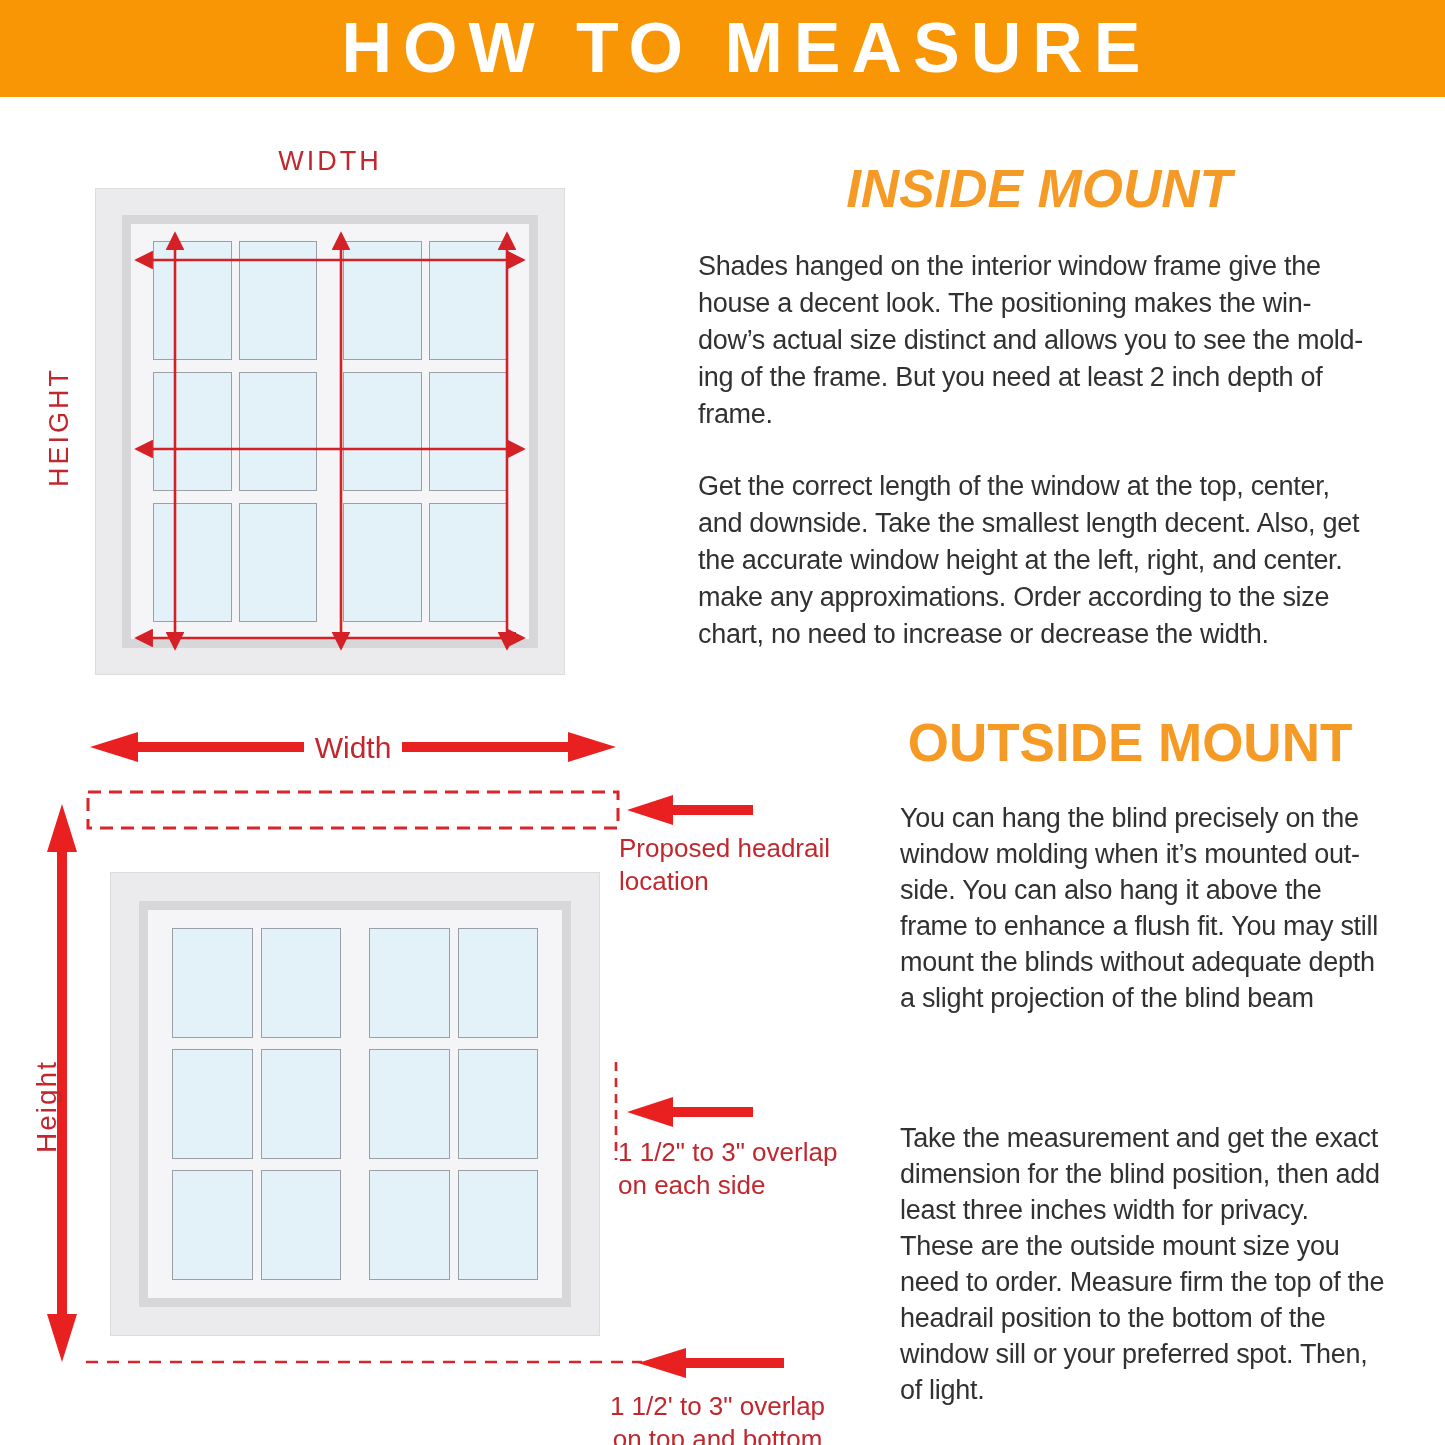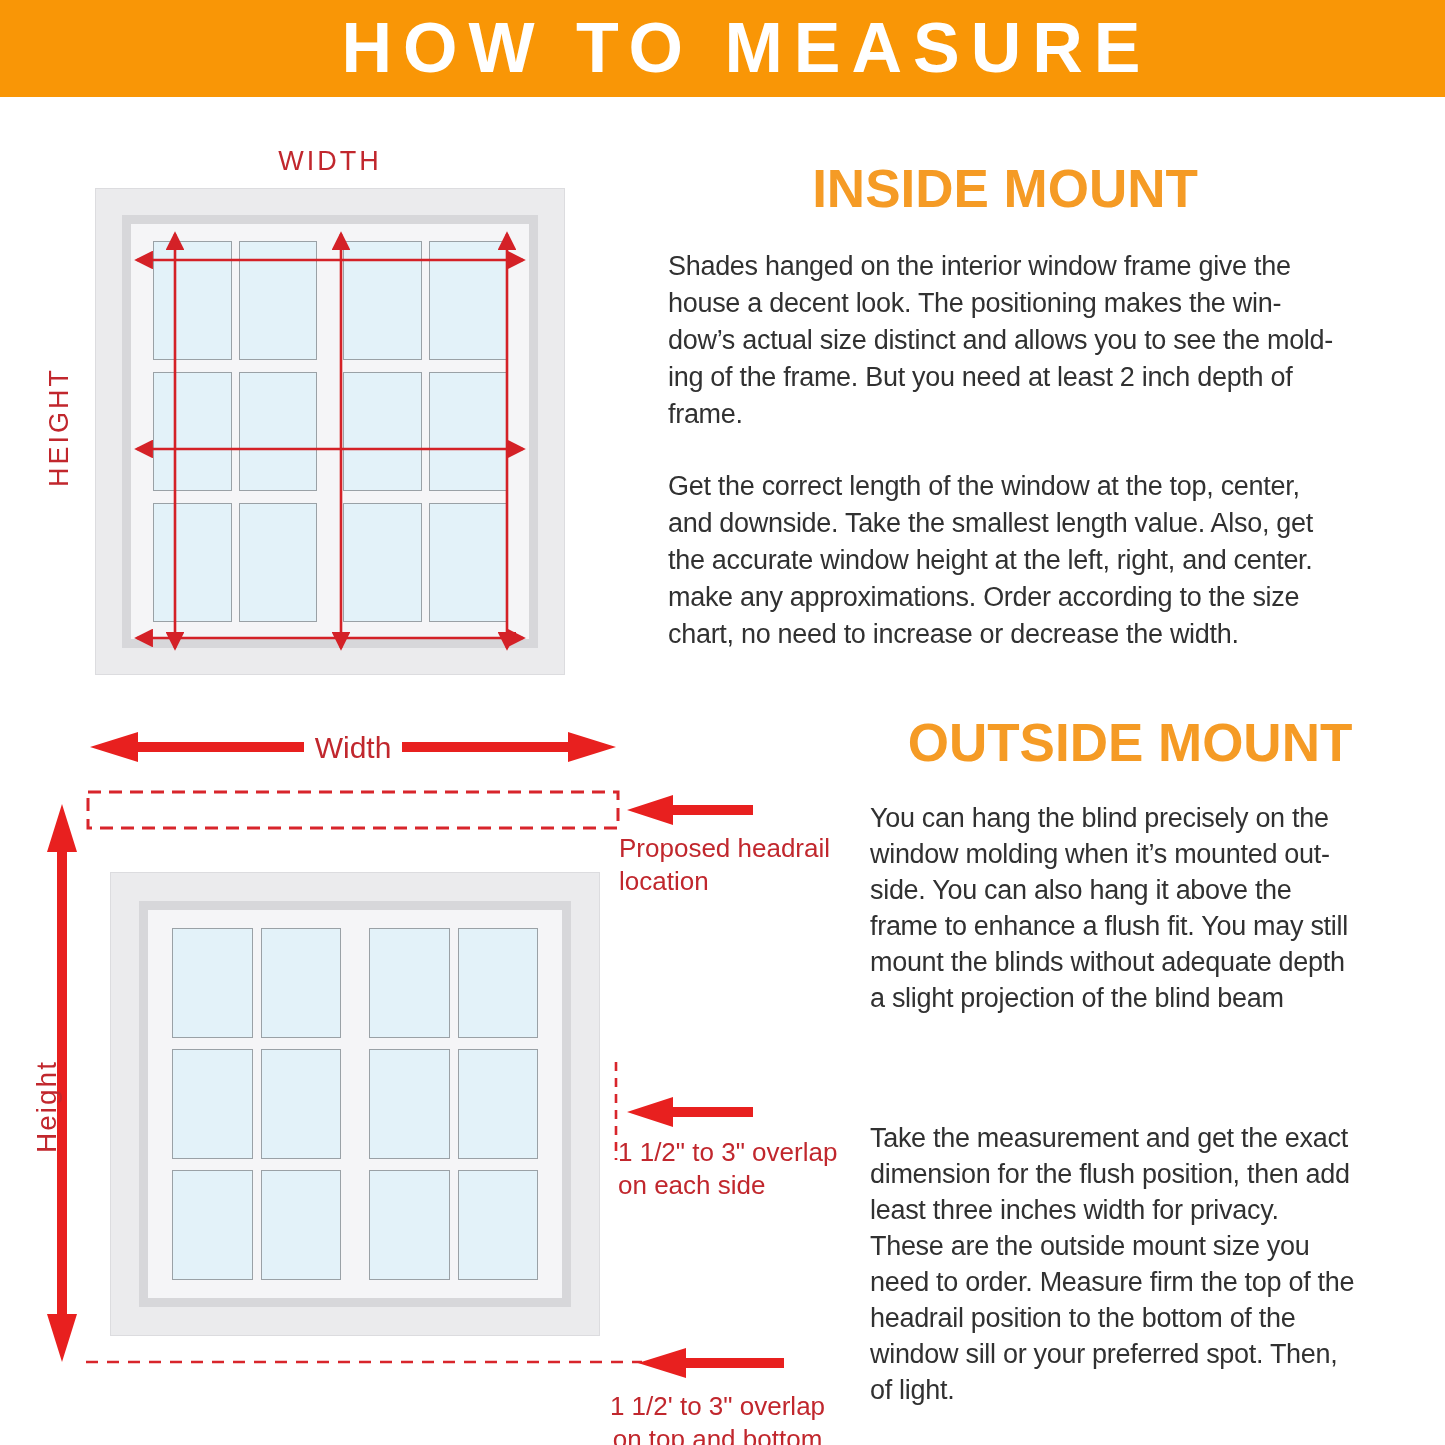--- a/index.html
+++ b/index.html
@@ -13,21 +13,21 @@
   body{font-family:"Liberation Sans",sans-serif;}
   .page{position:relative;width:1445px;height:1445px;background:#ffffff;overflow:hidden;}
 
   
   .banner{position:absolute;left:0;top:0;width:1445px;height:97px;background:var(--banner-bg);}
   .banner h1{width:100%;height:97px;line-height:97px;text-align:center;color:var(--banner-text);
     font-size:70px;font-weight:bold;letter-spacing:11px;padding-left:48px;}
 
   
   .para{position:absolute;color:var(--body-text);font-size:27px;letter-spacing:-0.3px;}
-  .para .tline{white-space:nowrap;}
+  .para .tline{white-space:nowrap;margin-left:30px;}
   .p-in .tline{line-height:37px;}
   .p-out .tline{line-height:36px;}
   .mount-heading{position:absolute;color:var(--heading-orange);font-weight:bold;text-align:center;
     font-size:53px;letter-spacing:0px;white-space:nowrap;}
 
   
   .red-label{position:absolute;color:var(--label-red);font-size:26px;line-height:33px;}
   .caps-label{position:absolute;color:var(--label-red);font-size:27px;letter-spacing:3px;text-align:center;}
   .vert-label{writing-mode:vertical-rl;transform:rotate(180deg);}
 
@@ -102,31 +102,31 @@
         <line x1="42" y1="72" x2="428" y2="72" marker-start="url(#ah)" marker-end="url(#ah)"></line>
         <line x1="42" y1="261" x2="428" y2="261" marker-start="url(#ah)" marker-end="url(#ah)"></line>
         <line x1="42" y1="450" x2="428" y2="450" marker-start="url(#ah)" marker-end="url(#ah)"></line>
         <line x1="80" y1="46" x2="80" y2="460" marker-start="url(#ah)" marker-end="url(#ah)"></line>
         <line x1="246" y1="46" x2="246" y2="460" marker-start="url(#ah)" marker-end="url(#ah)"></line>
         <line x1="412" y1="46" x2="412" y2="460" marker-start="url(#ah)" marker-end="url(#ah)"></line>
       </g>
     </svg>
   </div>
 
-  <h2 class="mount-heading" style="left:640px;top:158px;width:730px;">INSIDE MOUNT</h2>
+  <h2 class="mount-heading" style="left:674px;top:158px;width:730px;font-style:italic;">INSIDE MOUNT</h2>
   <div class="para p-in" style="left:668px;top:248px;">
       <div class="tline">Shades hanged on the interior window frame give the</div>
       <div class="tline">house a decent look. The positioning makes the win-</div>
       <div class="tline">dow’s actual size distinct and allows you to see the mold-</div>
       <div class="tline">ing of the frame. But you need at least 2 inch depth of</div>
       <div class="tline">frame.</div>
     </div>
   <div class="para p-in" style="left:668px;top:468px;">
       <div class="tline">Get the correct length of the window at the top, center,</div>
-      <div class="tline">and downside. Take the smallest length value. Also, get</div>
+      <div class="tline">and downside. Take the smallest length decent. Also, get</div>
       <div class="tline">the accurate window height at the left, right, and center.</div>
       <div class="tline">make any approximations. Order according to the size</div>
       <div class="tline">chart, no need to increase or decrease the width.</div>
     </div>
 
   <svg class="abs" style="left:86px;top:729px;" width="534" height="36">
     <polygon fill="#e8201f" points="4,18 52,3 52,13 218,13 218,23 52,23 52,33"></polygon>
     <polygon fill="#e8201f" points="530,18 482,3 482,13 316,13 316,23 482,23 482,33"></polygon>
   </svg>
   <div class="red-label" style="left:86px;top:731px;width:534px;text-align:center;font-size:30px;">Width</div>
@@ -192,21 +192,21 @@
   <div class="para p-out" style="left:870px;top:800px;">
       <div class="tline">You can hang the blind precisely on the</div>
       <div class="tline">window molding when it’s mounted out-</div>
       <div class="tline">side. You can also hang it above the</div>
       <div class="tline">frame to enhance a flush fit. You may still</div>
       <div class="tline">mount the blinds without adequate depth</div>
       <div class="tline">a slight projection of the blind beam</div>
     </div>
   <div class="para p-out" style="left:870px;top:1120px;">
       <div class="tline">Take the measurement and get the exact</div>
-      <div class="tline">dimension for the flush position, then add</div>
+      <div class="tline">dimension for the blind position, then add</div>
       <div class="tline">least three inches width for privacy.</div>
       <div class="tline">These are the outside mount size you</div>
       <div class="tline">need to order. Measure firm the top of the</div>
       <div class="tline">headrail position to the bottom of the</div>
       <div class="tline">window sill or your preferred spot. Then,</div>
       <div class="tline">of light.</div>
     </div>
 
 </div>
 

